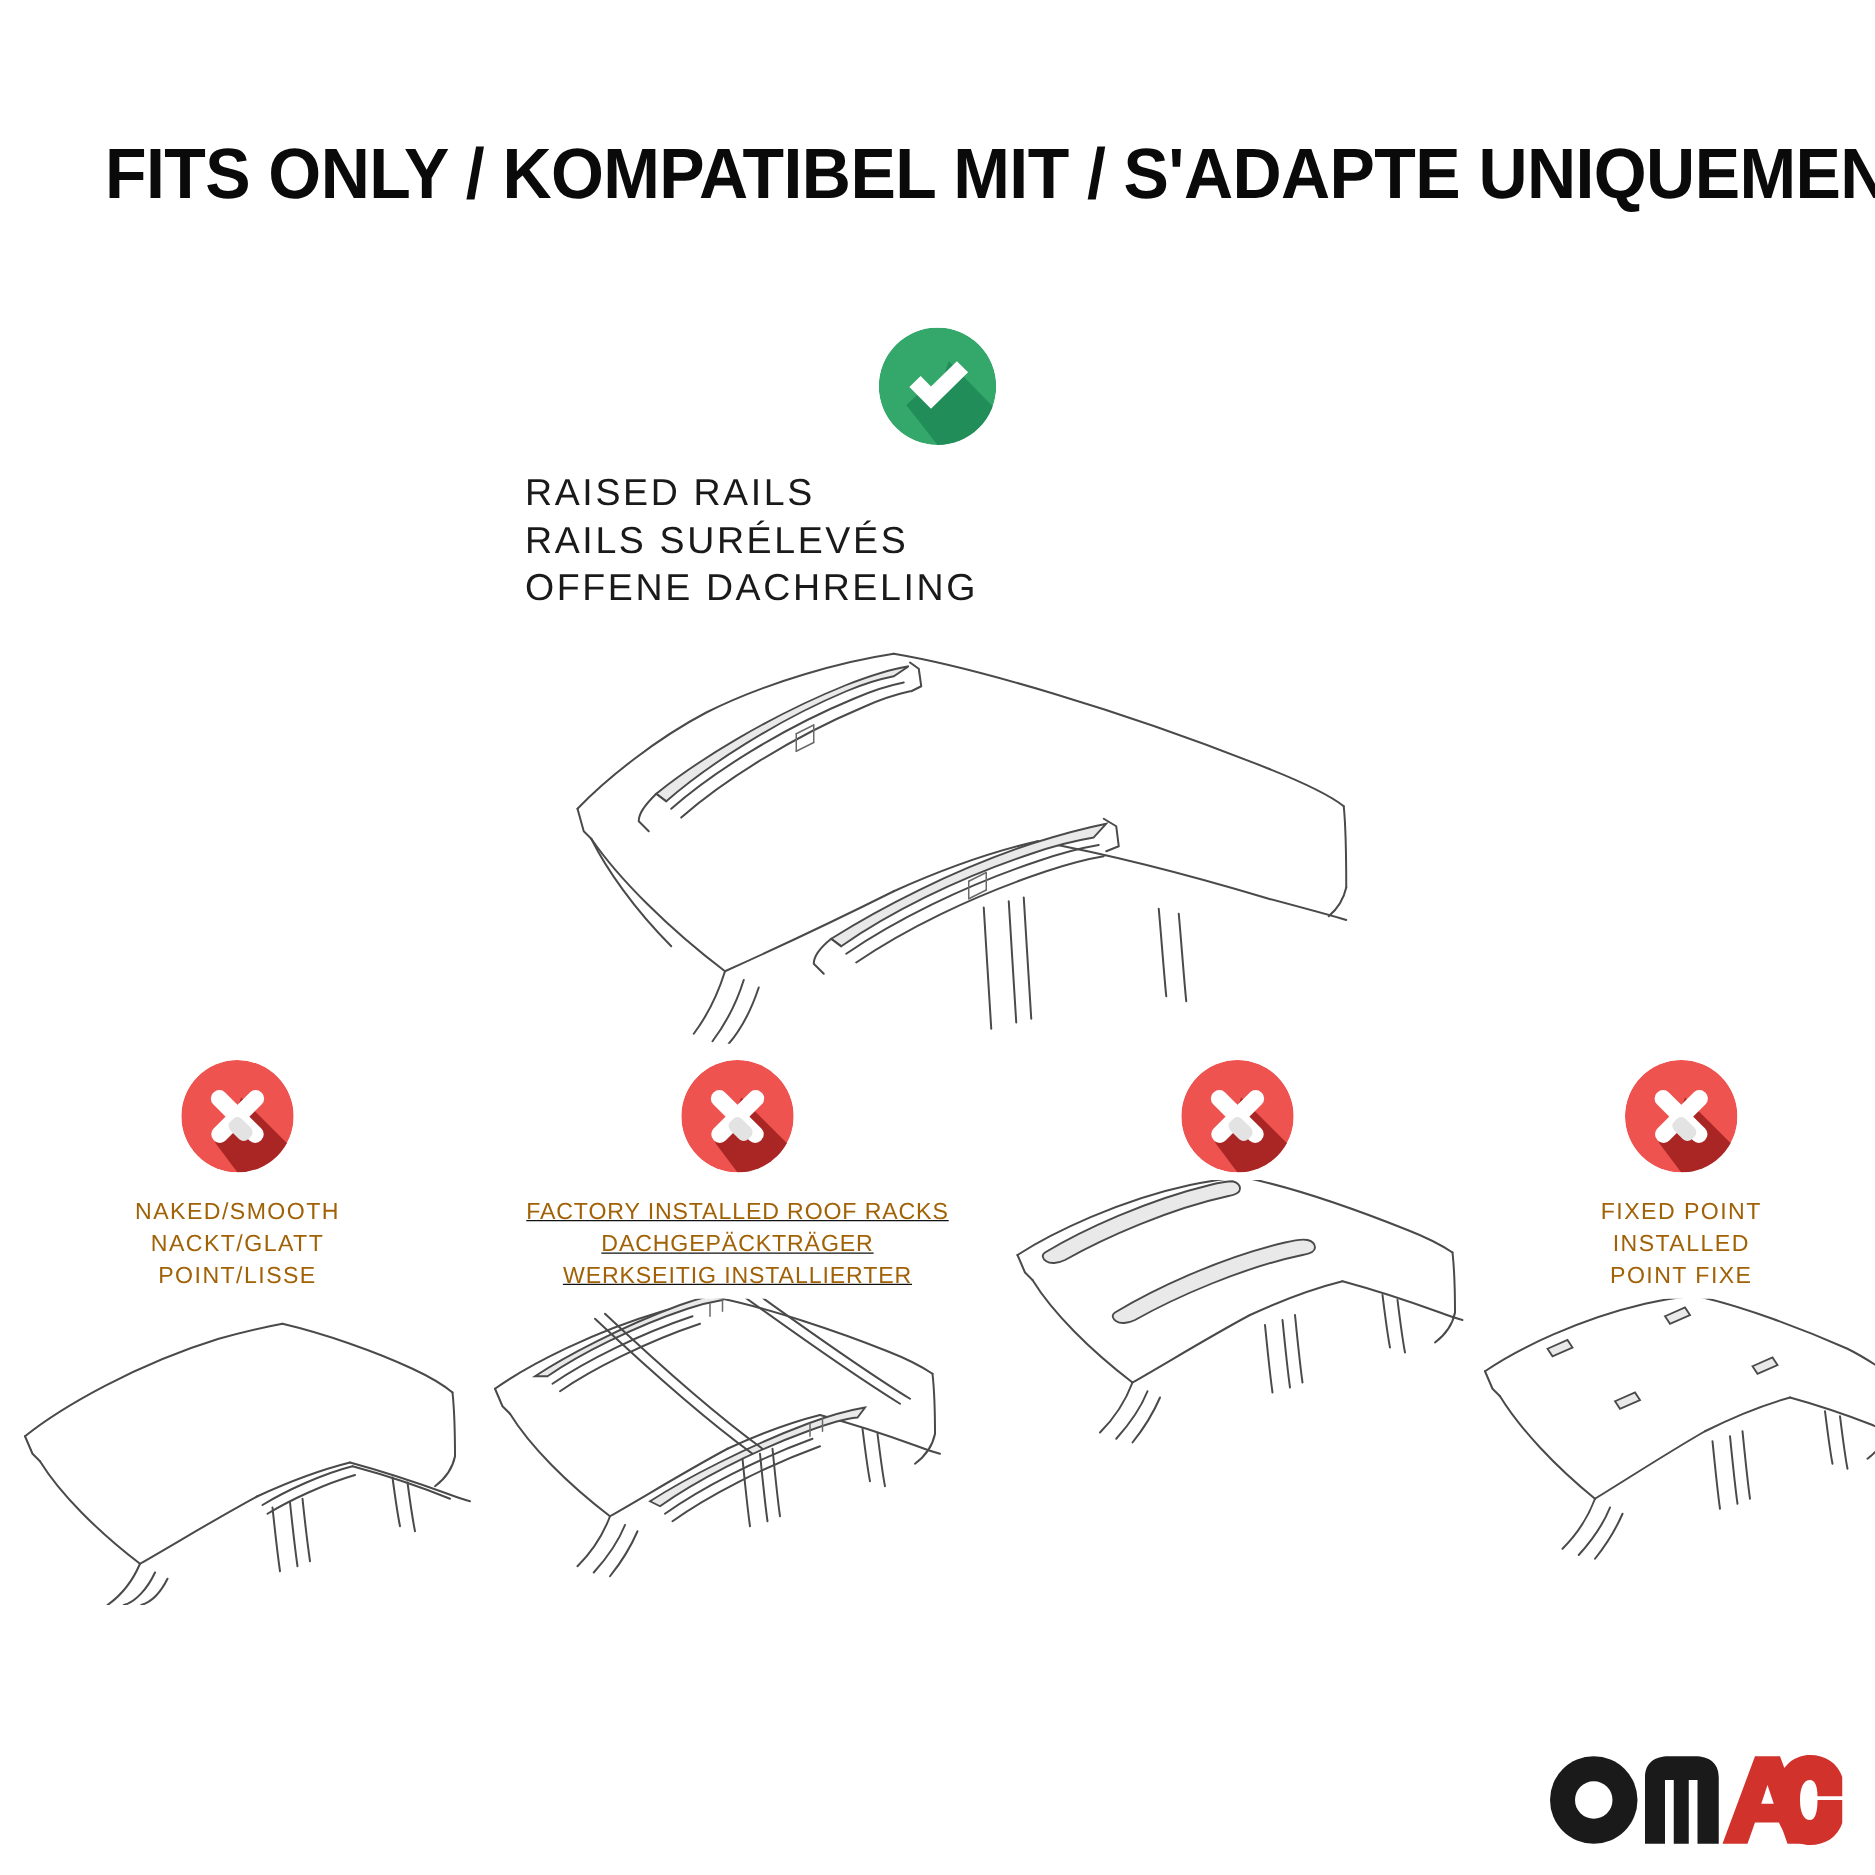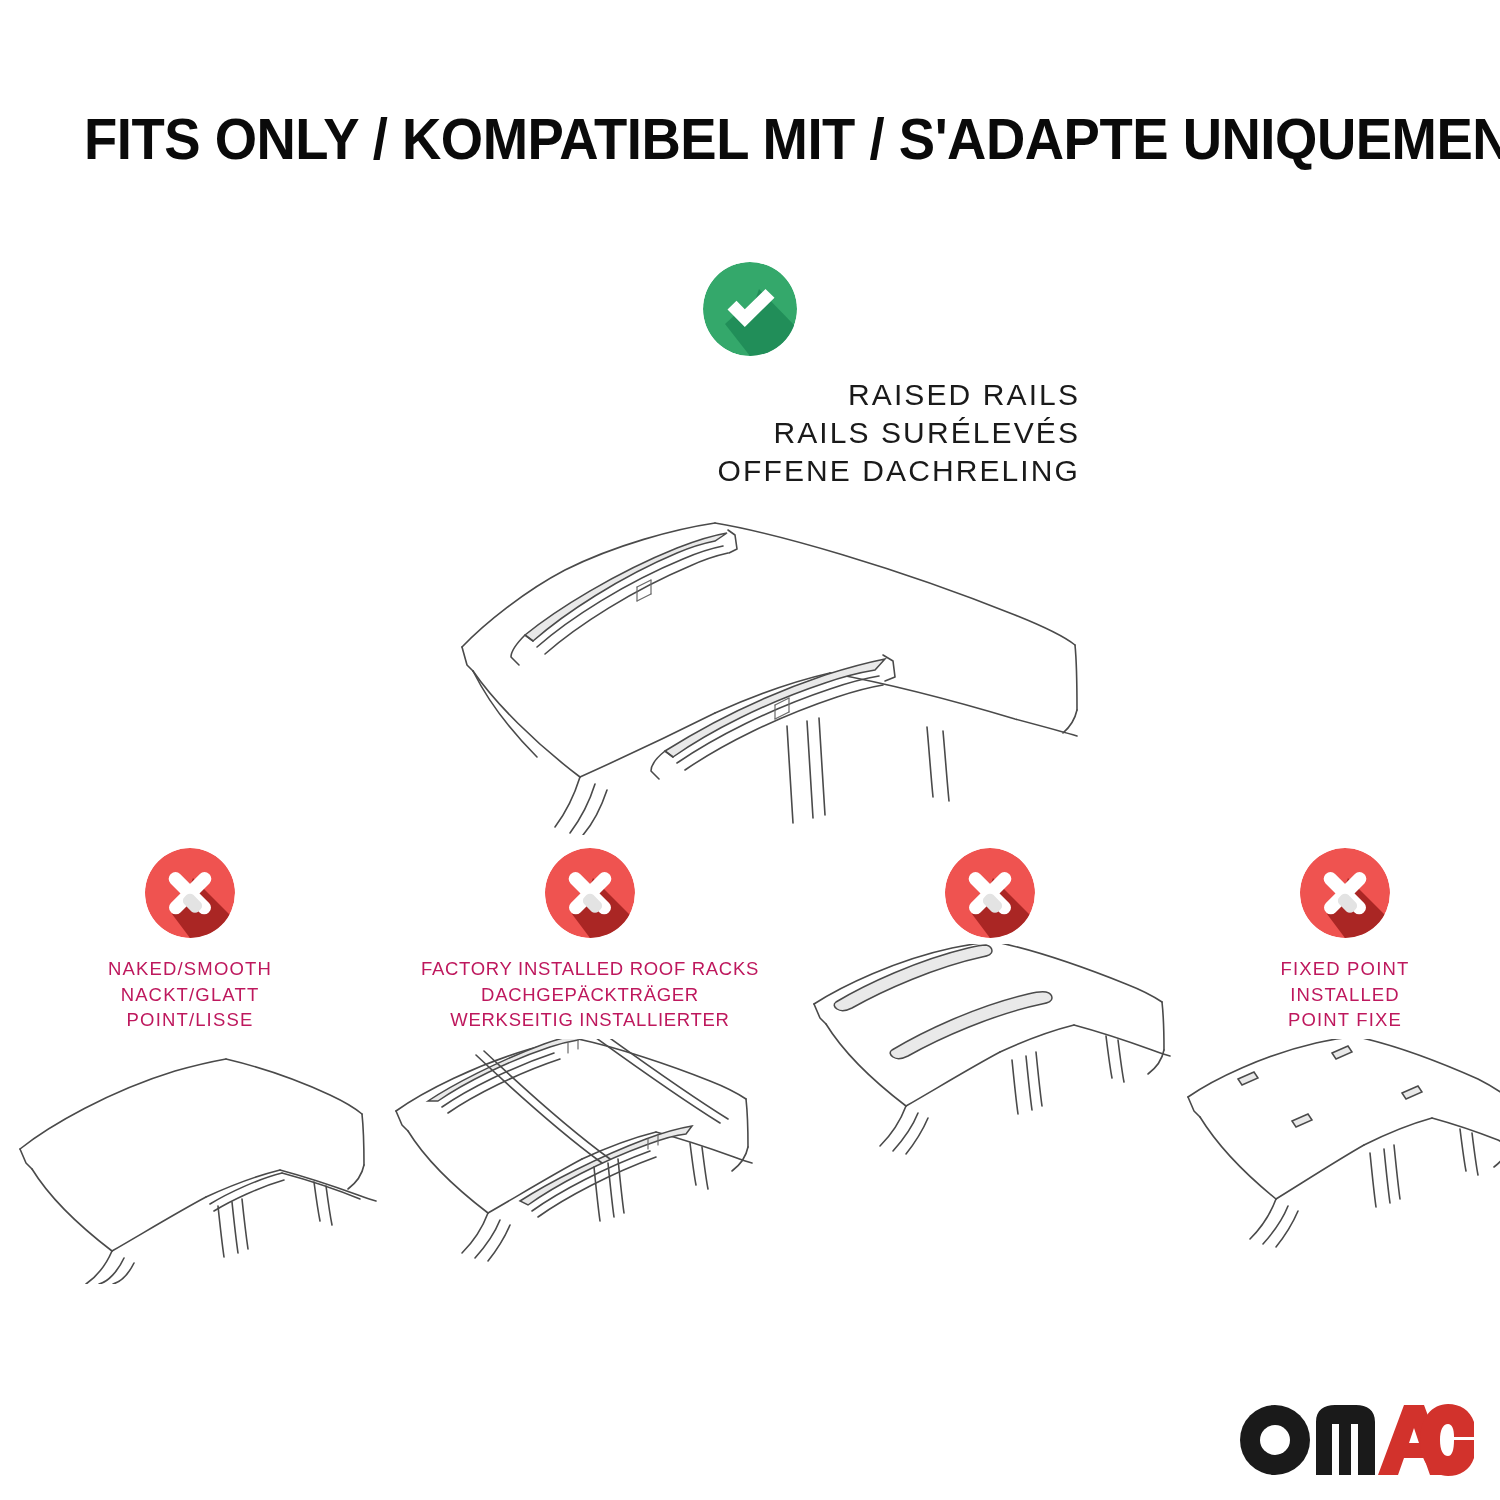--- a/index.html
+++ b/index.html
@@ -32,21 +32,21 @@
     white-space: nowrap;
     font-family: "Liberation Sans Narrow", "Liberation Sans", sans-serif;
   }
 
   
   .approved-block {
     position: absolute;
     left: 420px;
     top: 262px;
     width: 660px;
-    text-align: right;
+    text-align: left;
   }
   .icon-circle {
     position: relative;
     width: 94px;
     height: 94px;
     margin: 0 auto;
     border-radius: 50%;
     overflow: hidden;
   }
   .check-label {
@@ -77,38 +77,38 @@
     display: flex;
   }
   .col {
     position: relative;
     flex: 1 1 0;
     display: flex;
     flex-direction: column;
     align-items: center;
   }
   .col-1 { flex: 0 0 380px; }
-  .col-2 { flex: 0 0 420px; }
+  .col-2 { flex: 0 0 420px; text-decoration: underline; }
   .col-3 { flex: 0 0 380px; }
   .col-4 { flex: 0 0 320px; }
 
   .x-circle {
     width: 90px;
     height: 90px;
     border-radius: 50%;
     position: relative;
     overflow: hidden;
   }
   .col-label {
     margin-top: 18px;
     font-size: 18.5px;
     line-height: 25.5px;
     letter-spacing: 1.15px;
     text-align: center;
-    color: #be185d;
+    color: #a16207;
     white-space: nowrap;
   }
   .col-illus {
     margin-top: 6px;
     width: 100%;
     flex: 1 1 auto;
   }
   .col-2 .col-label { letter-spacing: 0.7px; }
   .col-3 .col-label { letter-spacing: 1.1px; }
 

